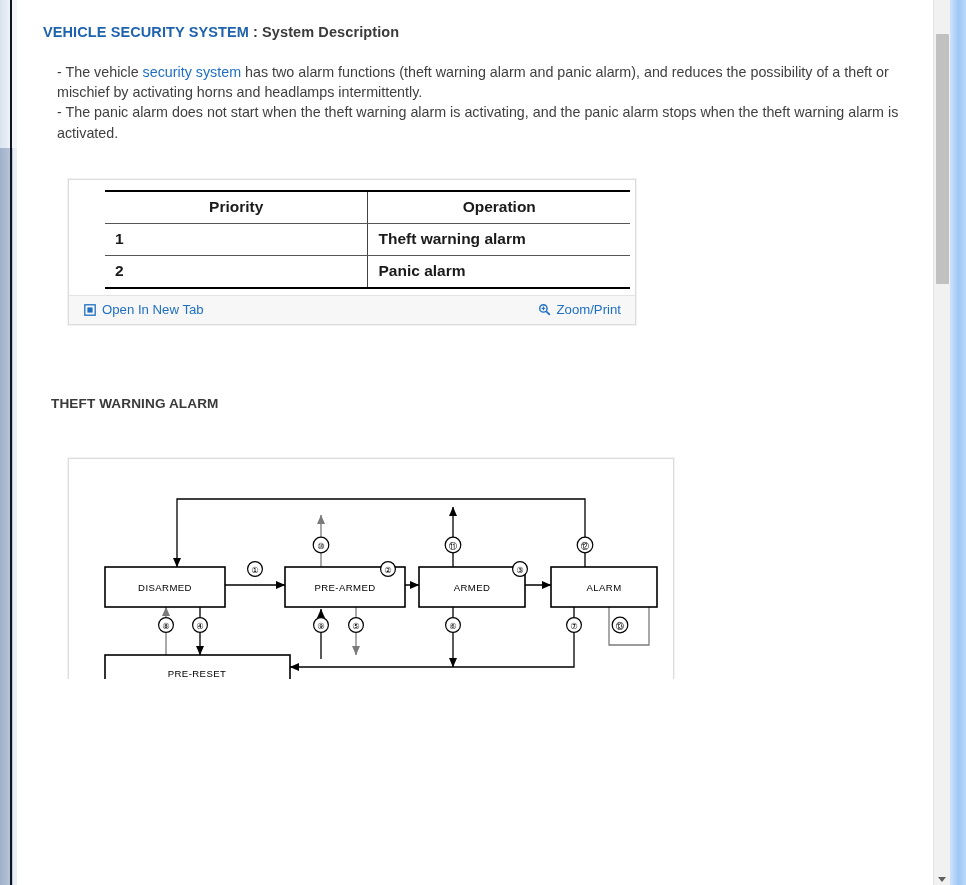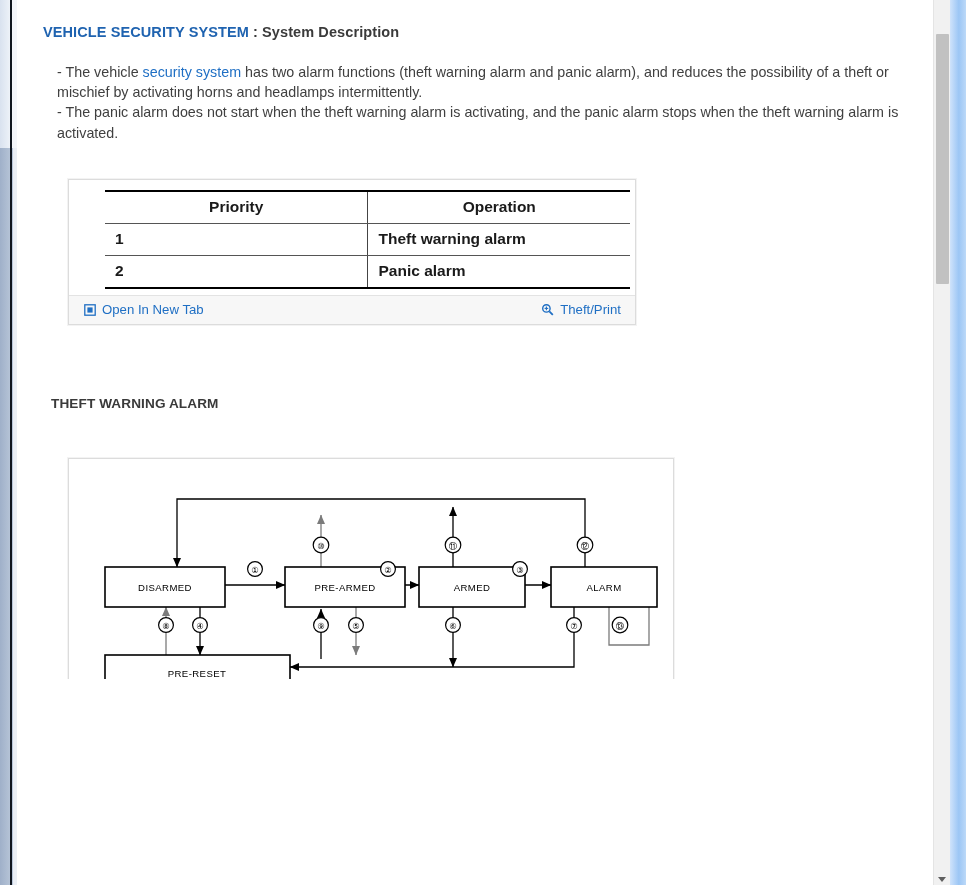--- a/index.html
+++ b/index.html
@@ -319,21 +319,21 @@
       </a>
       <a class="foot-action">
         <span class="glyph">
           <svg width="13" height="13" viewBox="0 0 13 13" aria-hidden="true">
             <circle cx="5.4" cy="5.4" r="3.7" fill="none" stroke="#1f6fc4" stroke-width="1.4"></circle>
             <line x1="5.4" y1="3.6" x2="5.4" y2="7.2" stroke="#1f6fc4" stroke-width="1.1"></line>
             <line x1="3.6" y1="5.4" x2="7.2" y2="5.4" stroke="#1f6fc4" stroke-width="1.1"></line>
             <line x1="8.3" y1="8.3" x2="11.8" y2="11.8" stroke="#1f6fc4" stroke-width="1.8"></line>
           </svg>
         </span>
-        <span>Theft/Print</span>
+        <span>Zoom/Print</span>
       </a>
     </div>
   </div>
 
   <div class="page-heading" style="margin-top:71px;margin-left:34px;font-size:13.6px;">THEFT WARNING ALARM</div>
 
   <div class="body-block" style="margin-top:23px;">
   </div>
 
   <div class="figure-card diagram-card">

